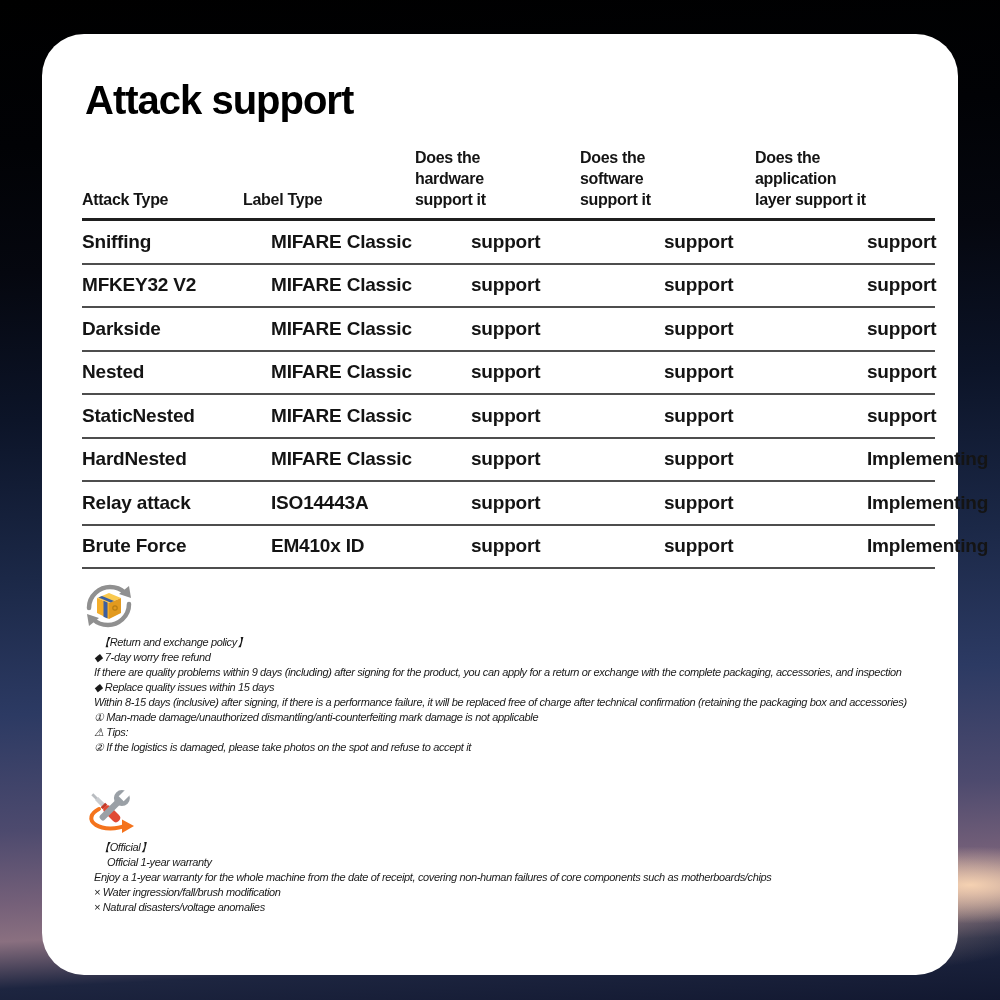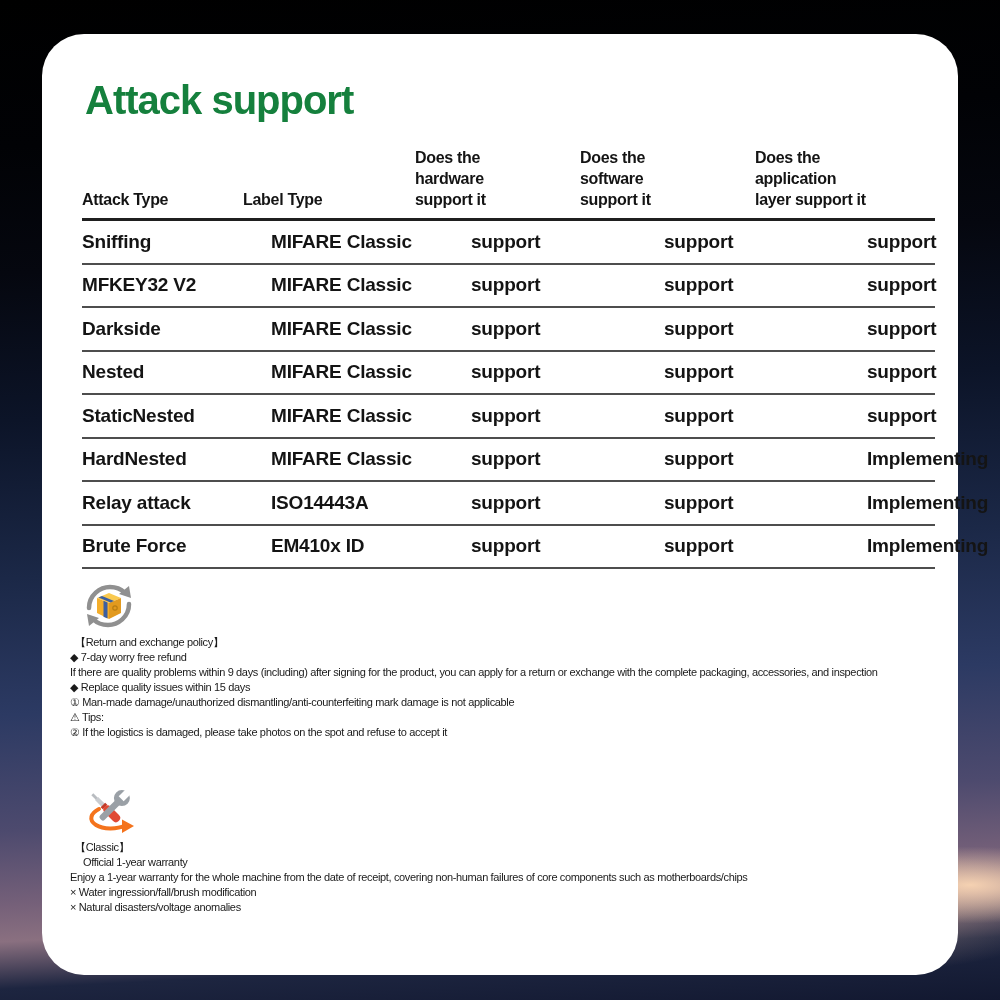--- a/index.html
+++ b/index.html
@@ -13,21 +13,21 @@
         #000000 0%, #010205 14%, #05070f 26%, #0c1428 40%,
         #1b2847 55%, #2c3a63 68%, #4d4a6e 79%, #756079 86%,
         #8a7080 89.5%, #1d2540 94%, #121830 100%);
   }
   .card {
     position: absolute; left: 42px; top: 34px; width: 916px; height: 941px;
     background: #ffffff; border-radius: 42px;
   }
   .title {
     position: absolute; left: 43px; top: 44px;
-    font-size: 40px; font-weight: 800; color: #15803d; letter-spacing: -1px;
+    font-size: 40px; font-weight: 800; color: #000000; letter-spacing: -1px;
   }
   
   .tbl { position: absolute; left: 40px; top: 96px; width: 853px; color: #141414; }
   .thead {
     display: grid; grid-template-columns: 161px 172px 165px 175px 1fr;
     align-items: end; min-height: 80px;
     border-bottom: 3px solid #1f1f1f;
     padding-bottom: 8px;
   }
   .th {
@@ -37,23 +37,23 @@
   .trow {
     display: grid; grid-template-columns: 161px 172px 165px 175px 1fr;
     align-items: center; height: 41.5px;
     border-bottom: 2px solid #4d4d4d;
     gap: 28px;
   }
   .td { font-size: 19px; font-weight: 600; letter-spacing: -0.2px; }
   
   .sec-icon { position: absolute; }
   .policy {
-    position: absolute; left: 28px; width: 862px;
+    position: absolute; left: 52px; width: 862px;
     font-size: 11px; line-height: 15px; color: #1a1a1a;
-    letter-spacing: -0.35px; font-weight: 500;
+    letter-spacing: -0.35px; font-weight: 500; font-style: italic;
   }
   .policy .ln { white-space: normal; }
   .ind-sm { padding-left: 5px; }
   .ind-md { padding-left: 13px; }
   .excl { color: #f03e4d; font-weight: 700; padding-right: 4px; }
   .returns-text { top: 601px; }
   .warranty-text { top: 806px; }
   .returns-icon { left: 40px; top: 548px; }
   .warranty-icon { left: 42px; top: 752px; }
 </style>
@@ -158,20 +158,21 @@
       <polygon points="21.5,18.7 25.5,20.4 25.5,36.4 21.5,34.7" fill="#3c5fa0"></polygon>
       <circle cx="33" cy="26" r="2.2" fill="none" stroke="#b97d12" stroke-width="1.2"></circle>
     </svg>
   </div>
 
   <div class="policy returns-text">
     <div class="ln ind-sm">【Return and exchange policy】</div>
     <div class="ln">◆ 7-day worry free refund</div>
     <div class="ln">If there are quality problems within 9 days (including) after signing for the product, you can apply for a return or exchange with the complete packaging, accessories, and inspection</div>
     <div class="ln">◆ Replace quality issues within 15 days</div>
+    <div class="ln">Within 8-15 days (inclusive) after signing, if there is a performance failure, it will be replaced free of charge after technical confirmation (retaining the packaging box and accessories)</div>
     <div class="ln">① Man-made damage/unauthorized dismantling/anti-counterfeiting mark damage is not applicable</div>
     <div class="ln">⚠ Tips:</div>
     <div class="ln">② If the logistics is damaged, please take photos on the spot and refuse to accept it</div>
   </div>
 
   <div class="sec-icon warranty-icon">
     <svg width="56" height="50" viewBox="0 0 56 50">
       <path d="M15 23 C7 27 4 34 12 39 c7 4.5 21 4.5 29 0.5" fill="none" stroke="#f4731c" stroke-width="4" stroke-linecap="round"></path>
       <g transform="rotate(-45 26 26)">
         <rect x="24.6" y="1" width="2.8" height="7" fill="#b8bcc0"></rect>
@@ -182,20 +183,20 @@
       <g transform="rotate(45 28 22)">
         <circle cx="28" cy="8" r="8" fill="#9aa0a6"></circle>
         <rect x="24.5" y="-2" width="7" height="11" fill="#ffffff"></rect>
         <rect x="24.8" y="13" width="6.4" height="25" rx="2.5" fill="#9aa0a6"></rect>
       </g>
       <polygon points="38,47 50,40 38,33.5" fill="#f4731c"></polygon>
     </svg>
   </div>
 
   <div class="policy warranty-text">
-    <div class="ln ind-sm">【Classic】</div>
+    <div class="ln ind-sm">【Official】</div>
     <div class="ln ind-md">Official 1-year warranty</div>
     <div class="ln">Enjoy a 1-year warranty for the whole machine from the date of receipt, covering non-human failures of core components such as motherboards/chips</div>
     <div class="ln">× Water ingression/fall/brush modification</div>
     <div class="ln">× Natural disasters/voltage anomalies</div>
   </div>
 
 </div>
 
 </body></html>

